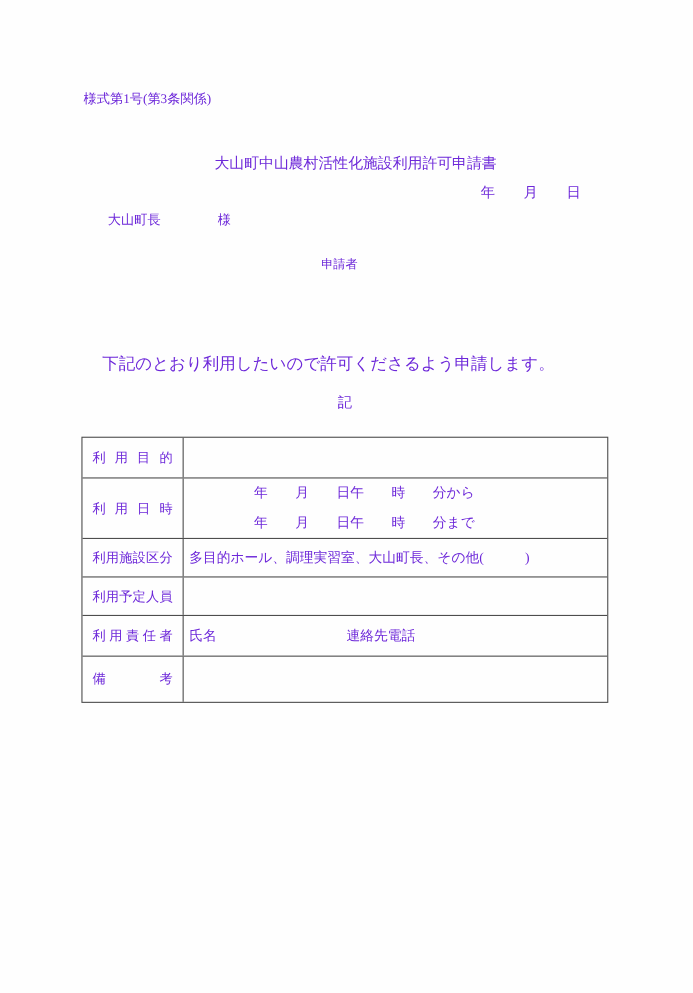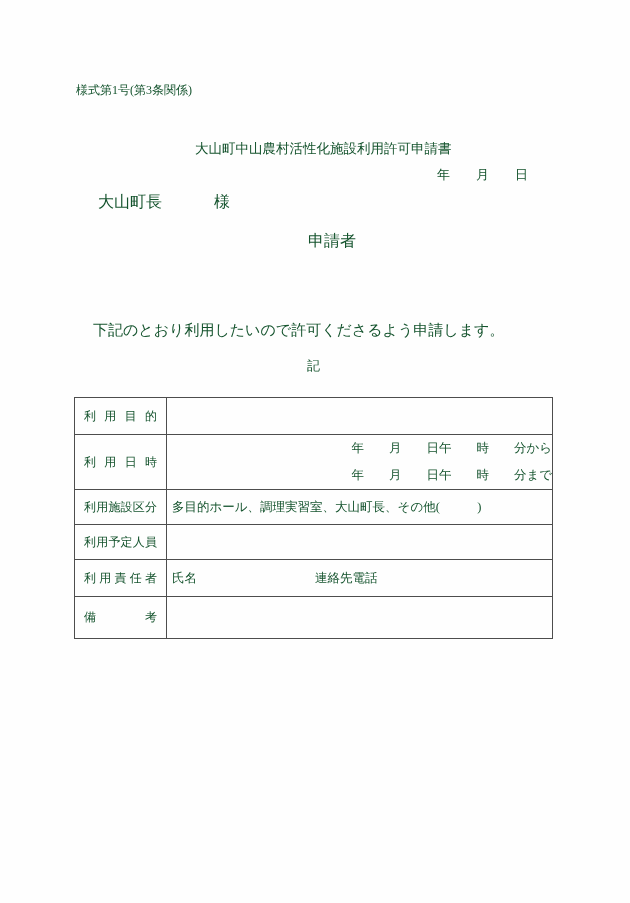--- a/index.html
+++ b/index.html
@@ -4,32 +4,32 @@
 <style>
   * { margin: 0; padding: 0; box-sizing: border-box; }
   html, body { background: #e8e8e8; }
   .page {
     position: relative;
     width: 630px;
     height: 903px;
     margin: 0 auto;
     background: #fefefe;
     font-family: "Liberation Serif", "DejaVu Serif", serif;
-    color: #14532d;
+    color: #6d28d9;
     overflow: hidden;
   }
   .abs { position: absolute; white-space: pre; }
 
   .form-number { left: 76px; top: 82px; font-size: 12px; }
   .doc-title   { left: 195px; top: 120px; font-size: 13.5px; margin-top: 20px; }
   .date-line   { left: 437px; top: 166px; font-size: 13px; }
-  .addressee   { left: 98px; top: 192px; font-size: 16px; }
+  .addressee   { left: 98px; top: 192px; font-size: 12px; }
   .addressee .honorific { margin-left: 52px; }
 
-  .applicant { left: 308px; top: 231px; font-size: 16px; display: flex; }
+  .applicant { left: 292px; top: 231px; font-size: 11px; display: flex; }
   .applicant .app-label { margin-right: 13px; line-height: 20px; }
   .applicant .app-fields div { line-height: 20px; letter-spacing: 0.5px; }
 
   .body-text { left: 93px; top: 321px; font-size: 15px; }
   .record-mark { left: 307px; top: 357px; font-size: 13px; }
 
   .form-table {
     position: absolute;
     left: 74px; top: 397px;
     width: 479px;
@@ -62,21 +62,21 @@
   .t-content {
     flex: 1;
     display: flex;
     align-items: center;
     padding-left: 5px;
     font-size: 12.5px;
     white-space: pre;
   }
   .t-content.datetime {
     flex-direction: column;
-    align-items: flex-end;
+    align-items: flex-start;
     justify-content: center;
     gap: 10px;
     padding-left: 64px;
   }
   .contact-label { margin-left: 118px; }
 </style>
 </head>
 <body>
 
 <div class="page">

